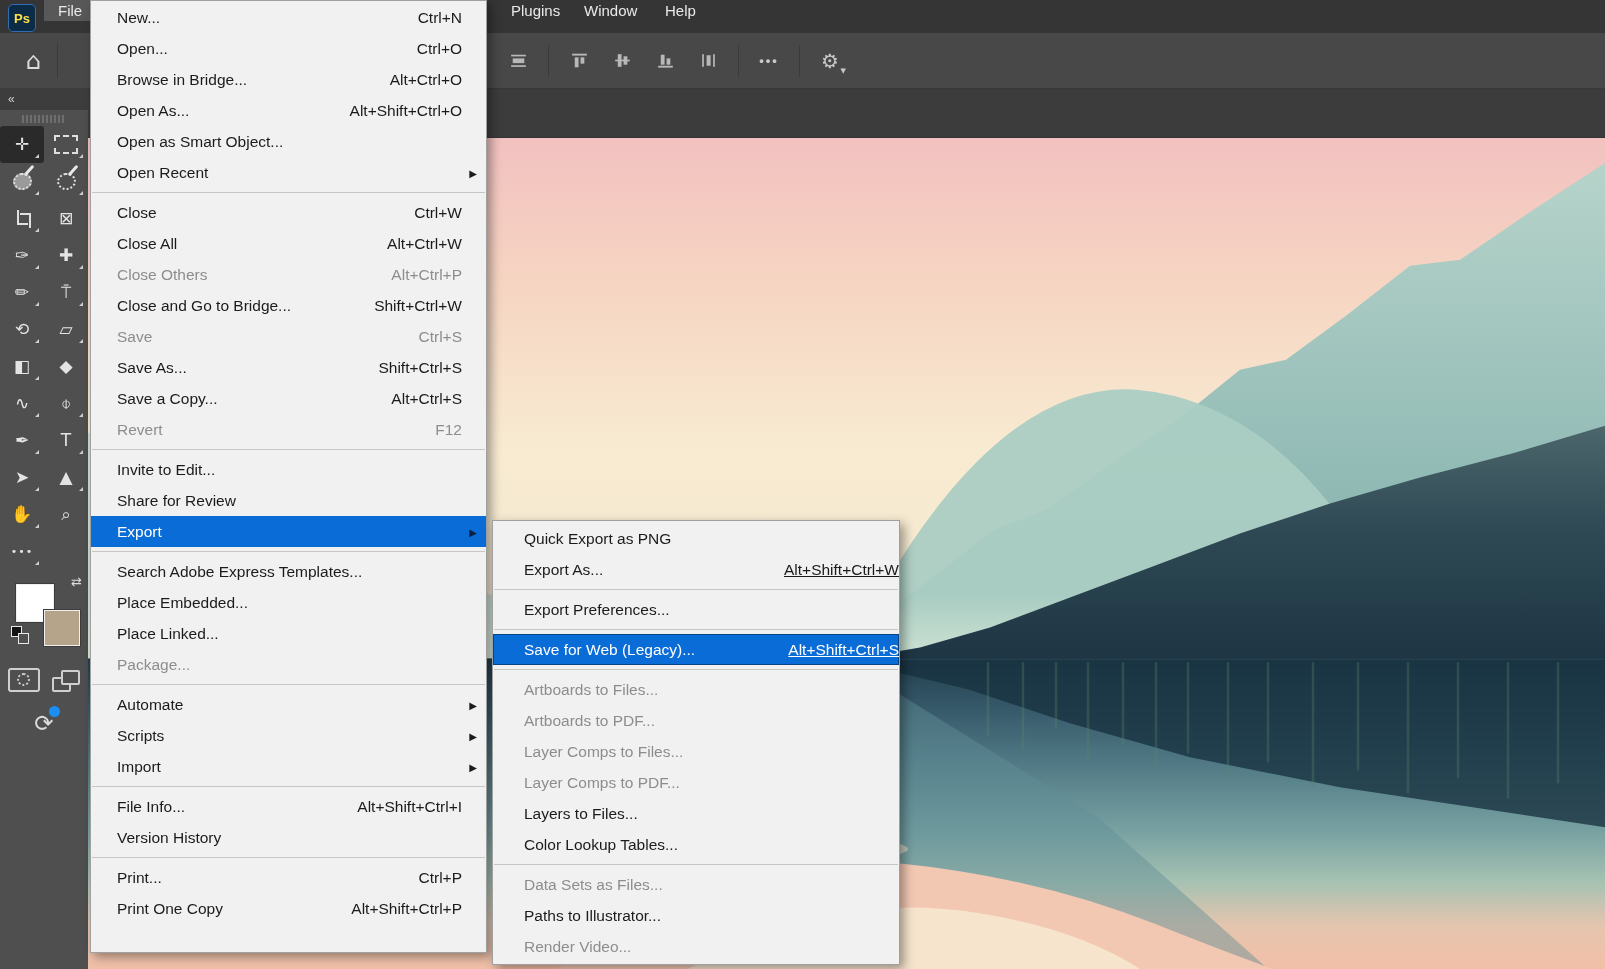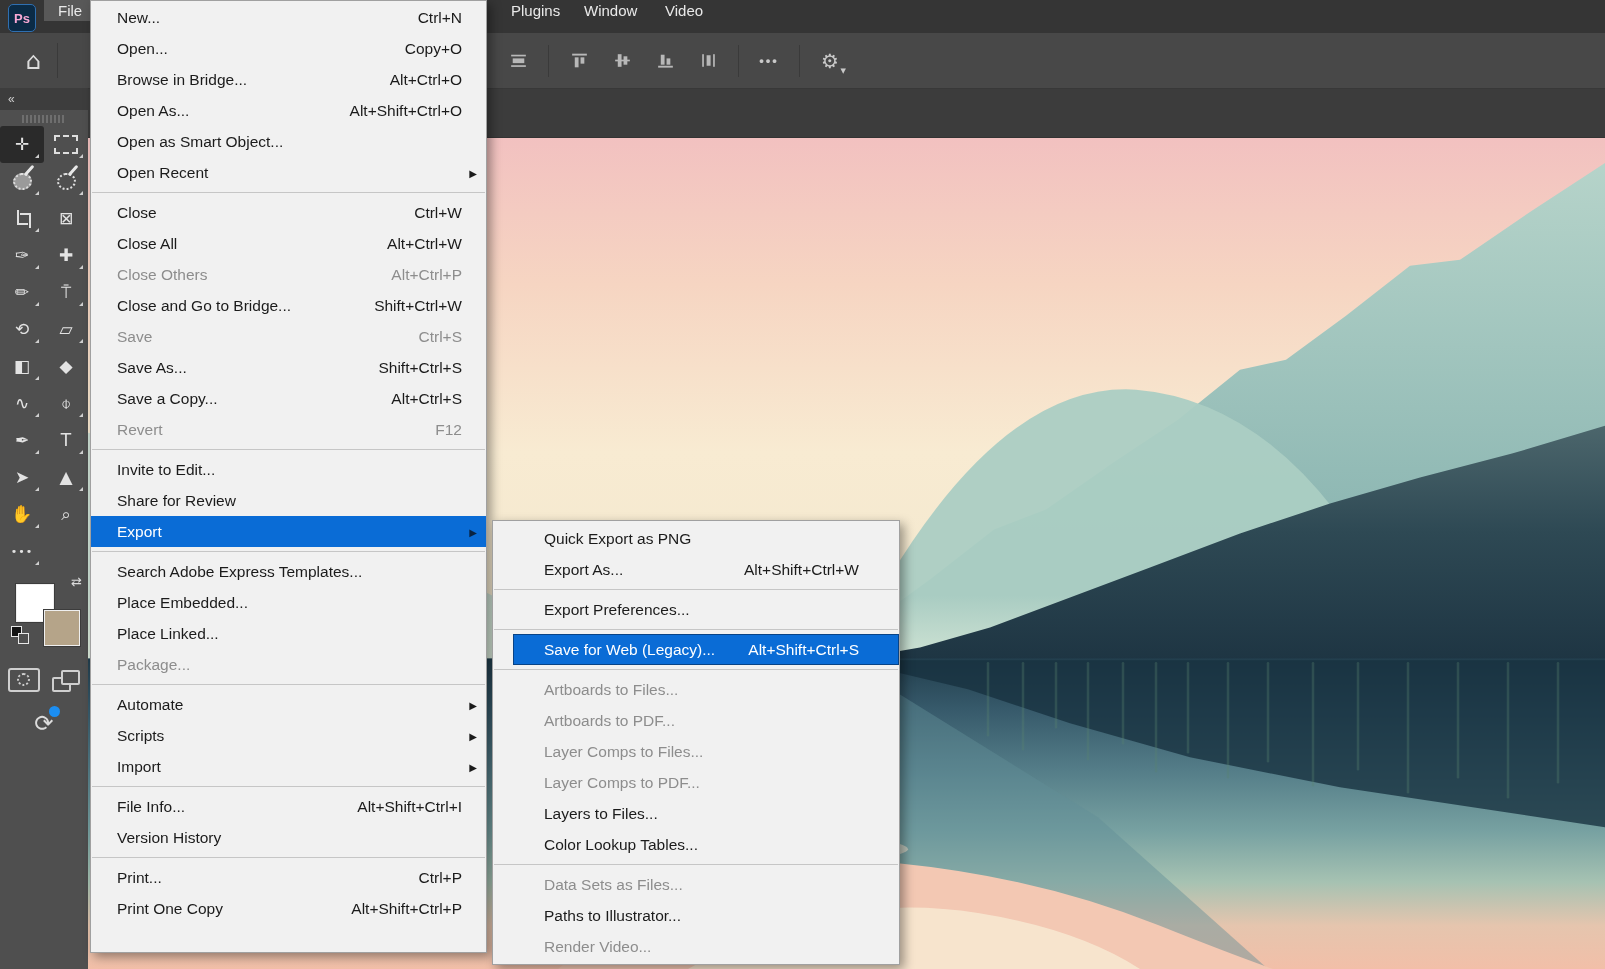--- a/index.html
+++ b/index.html
@@ -2,21 +2,21 @@
 <html style="--accent: #0a6cd6;"><head>
 <meta charset="utf-8">
 <style>
   html,body{margin:0;padding:0;background:#222;}
   #screen{position:relative;width:1605px;height:969px;overflow:hidden;
           background:#4a4a4a;font-family:"Liberation Sans",sans-serif;
           -webkit-font-smoothing:antialiased;}
   
   .menubar{position:absolute;left:0;top:0;right:0;height:33px;background:#353535;z-index:3;}
   .ps-logo{position:absolute;left:8px;top:4px;width:26px;height:26px;background:#0b2b46;
-           border:1px solid #2f6fb1;border-radius:5px;color:#f9a8d4;font-weight:bold;
+           border:1px solid #2f6fb1;border-radius:5px;color:#fde047;font-weight:bold;
            font-size:13px;display:flex;align-items:center;justify-content:center;}
   .mb-item{position:absolute;top:0;height:21px;display:flex;align-items:center;
            padding:0 14px;color:#e9e9e9;font-size:15px;}
   .mb-item.active{background:#585858;}
   
   .optionsbar{position:absolute;left:0;top:33px;right:0;height:55px;background:#484848;
               border-bottom:1px solid #383838;z-index:2;}
   .home-btn{position:absolute;left:10px;top:0;width:46px;height:55px;display:flex;
             align-items:center;justify-content:center;color:#dcdcdc;font-size:24px;}
   .ob-vsep{position:absolute;left:57px;top:10px;width:1px;height:35px;background:#3a3a3a;}
@@ -80,24 +80,24 @@
   .tabstrip{height:49px;background:#3c3c3c;border-bottom:1px solid #333;}
   .scene{display:block;width:100%;height:831px;}
   
   .menu{position:absolute;background:#f1f1f1;border:1px solid #a0a0a0;box-sizing:border-box;
         box-shadow:4px 4px 10px rgba(0,0,0,.38);z-index:10;overflow:hidden;}
   #file-menu{left:90px;top:0;width:397px;bottom:16px;padding-top:1px;}
   #export-menu{left:492px;top:520px;width:408px;padding:2px 0;z-index:11;}
   .mrow{height:31px;display:flex;align-items:center;position:relative;
         font-size:15.5px;color:#1b1b1b;cursor:default;}
   #file-menu .mrow{padding-left:26px;}
-  #export-menu .mrow{padding-left:31px;margin-left:20px;}
+  #export-menu .mrow{padding-left:31px;}
   .mrow .sc{margin-left:auto;}
   #file-menu .mrow .sc{padding-right:24px;}
-  #export-menu .mrow .sc{padding-right:40px;}
+  #export-menu .mrow .sc{text-decoration:underline;}
   .mrow .arr{position:absolute;right:9px;top:50%;transform:translateY(-50%);font-size:10px;
              color:#1b1b1b;font-family:"DejaVu Sans",sans-serif;}
   .mrow.disabled,.mrow.disabled .sc{color:#8d8d8d;}
   .mrow.hl{background:var(--accent,#0a6cd6);color:#fff;}
   .mrow.hl .sc{color:#fff;text-align:right;}
   .mrow.hl .arr{color:#0a2340;}
   .mrow.focusring{box-shadow:inset 0 0 0 1px rgba(8,35,70,.55);}
   .msep{height:9px;display:flex;align-items:center;padding:0 1px;}
   .msep div{height:1px;width:100%;background:#c6c6c6;}
 </style>
@@ -169,21 +169,21 @@
       <path d="M600,832 Q740,752 890,776 Q990,792 1052,832 Z" fill="#f7e5ce" opacity=".96"></path>
       <ellipse cx="700" cy="712" rx="120" ry="14" fill="#f2deca" opacity=".55"></ellipse>
     </svg>
   </div>
 
   <div class="menubar">
     <div class="ps-logo">Ps</div>
     <div class="mb-item active" style="left:44px;">File</div>
     <div class="mb-item" style="left:497px;">Plugins</div>
     <div class="mb-item" style="left:570px;">Window</div>
-    <div class="mb-item" style="left:651px;">Video</div>
+    <div class="mb-item" style="left:651px;">Help</div>
   </div>
 
   <div class="optionsbar">
     <div class="home-btn">
       <span style="font-family:'DejaVu Sans',sans-serif;">⌂</span>
     </div>
     <div class="ob-vsep"></div>
     <div class="opt-group" id="opt-icons">
         <div class="opt-icon">
           <svg width="21" height="21" viewBox="0 0 20 20">
@@ -330,21 +330,21 @@
     </div>
   </div>
 
   <div class="menu" id="file-menu">
       <div class="mrow">
         <span class="lbl">New...</span>
         <span class="sc">Ctrl+N</span>
       </div>
       <div class="mrow">
         <span class="lbl">Open...</span>
-        <span class="sc">Copy+O</span>
+        <span class="sc">Ctrl+O</span>
       </div>
       <div class="mrow">
         <span class="lbl">Browse in Bridge...</span>
         <span class="sc">Alt+Ctrl+O</span>
       </div>
       <div class="mrow">
         <span class="lbl">Open As...</span>
         <span class="sc">Alt+Shift+Ctrl+O</span>
       </div>
       <div class="mrow">

